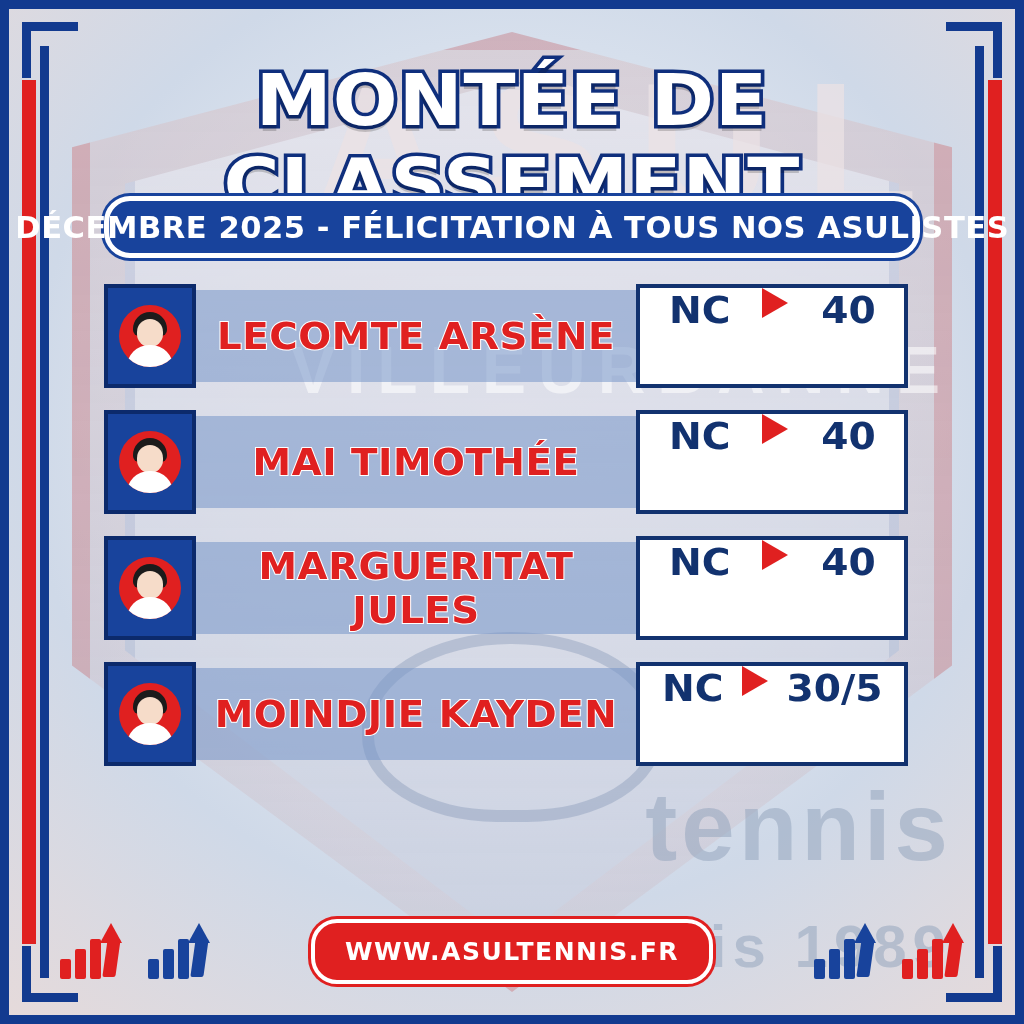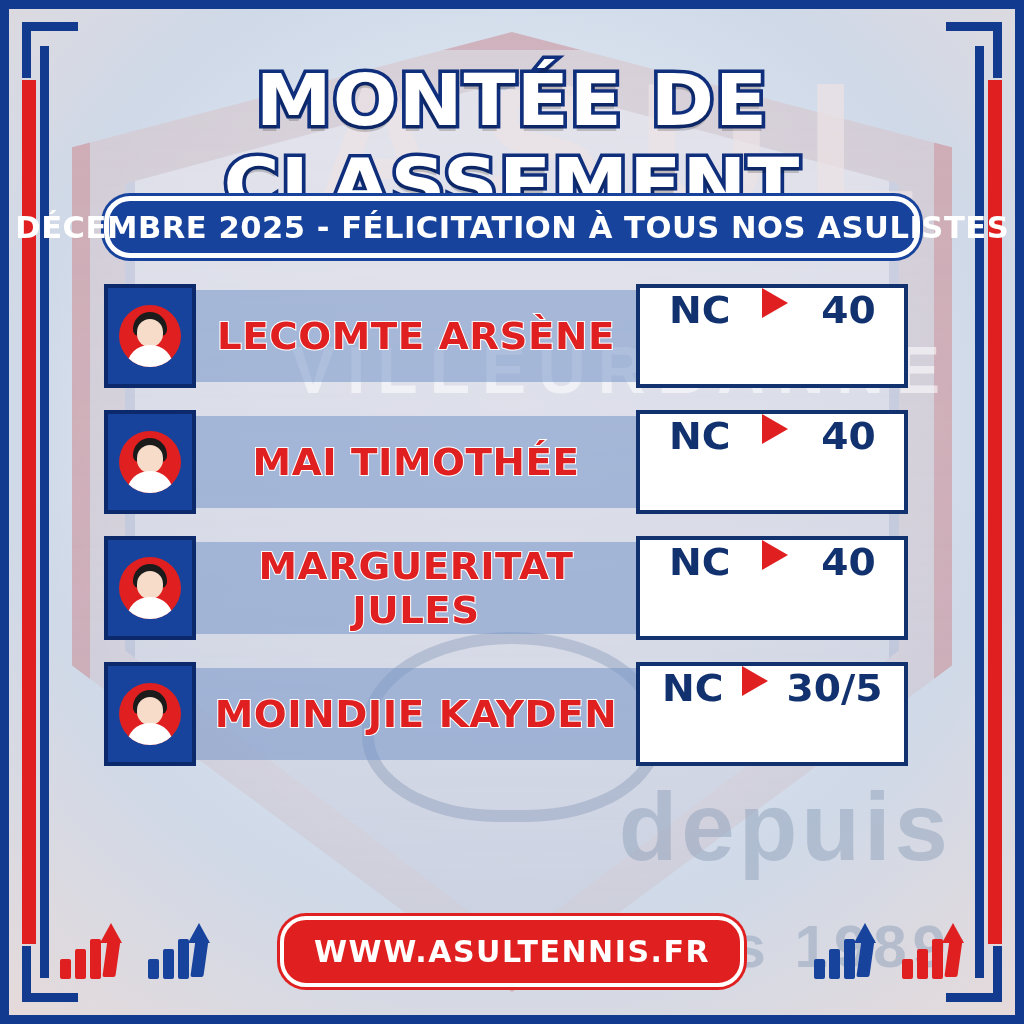--- a/index.html
+++ b/index.html
@@ -247,21 +247,21 @@
     justify-content: space-between;
   }
   .footer-icons { display: flex; align-items: flex-end; gap: 26px; }
   .url-pill {
     background: #e02020;
     border: 4px solid #ffffff;
     border-radius: 26px;
     box-shadow: 0 0 0 3px #e02020;
     padding: 14px 30px;
     color: #ffffff;
-    font-size: 30px;
+    font-size: 25px;
     font-weight: 900;
     letter-spacing: 1.5px;
     font-family: "DejaVu Sans", sans-serif;
     white-space: nowrap;
   }
 
   .chart-icon { position: relative; width: 62px; height: 56px; }
   .chart-icon .bar {
     position: absolute; bottom: 0; width: 11px; border-radius: 2px;
   }
@@ -291,21 +291,21 @@
 <body>
 
 <div id="poster">
 
   <div class="crest">
     <div class="crest-shape"></div>
     <div class="crest-inner"></div>
     <div class="crest-ball"></div>
     <div class="crest-word crest-asul">ASUL</div>
     <div class="crest-word crest-villeurbanne">VILLEURBANNE</div>
-    <div class="crest-word crest-tennis">depuis</div>
+    <div class="crest-word crest-tennis">tennis</div>
     <div class="crest-word crest-depuis">depuis 1989</div>
   </div>
 
   <div class="frame-outer"></div>
   <div class="frame-red-left"></div>
   <div class="frame-red-right"></div>
   <div class="frame-blue-left"></div>
   <div class="frame-blue-right"></div>
   <div class="corner tl"></div>
   <div class="corner tr"></div>

